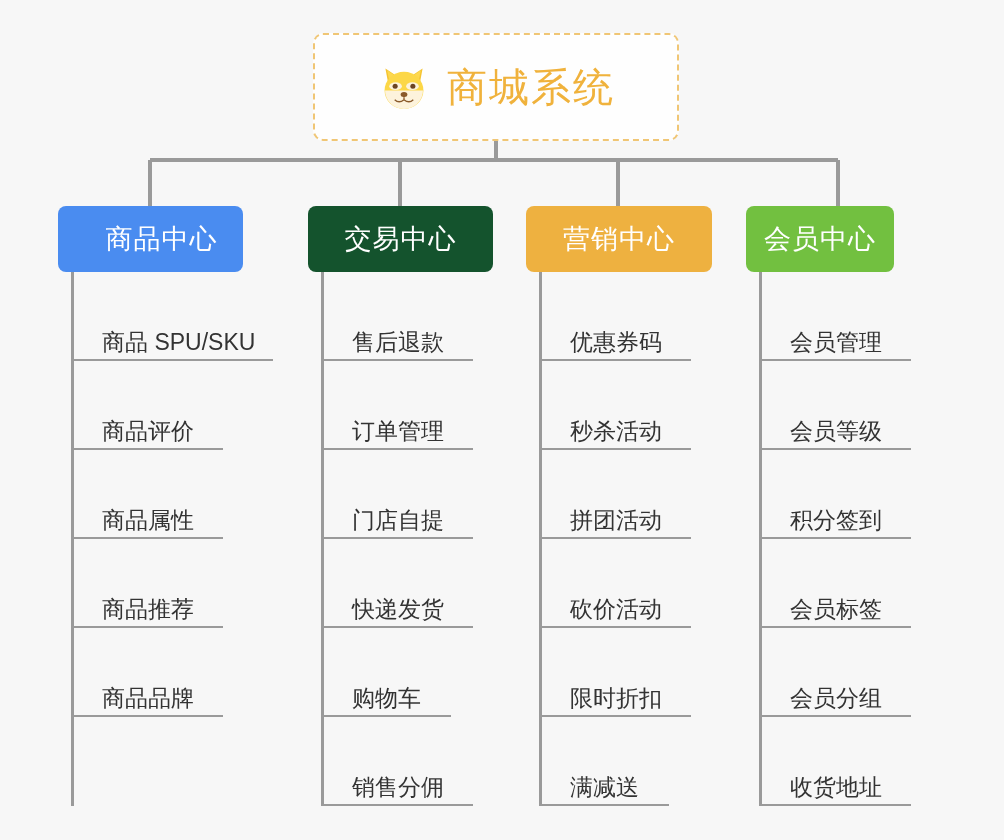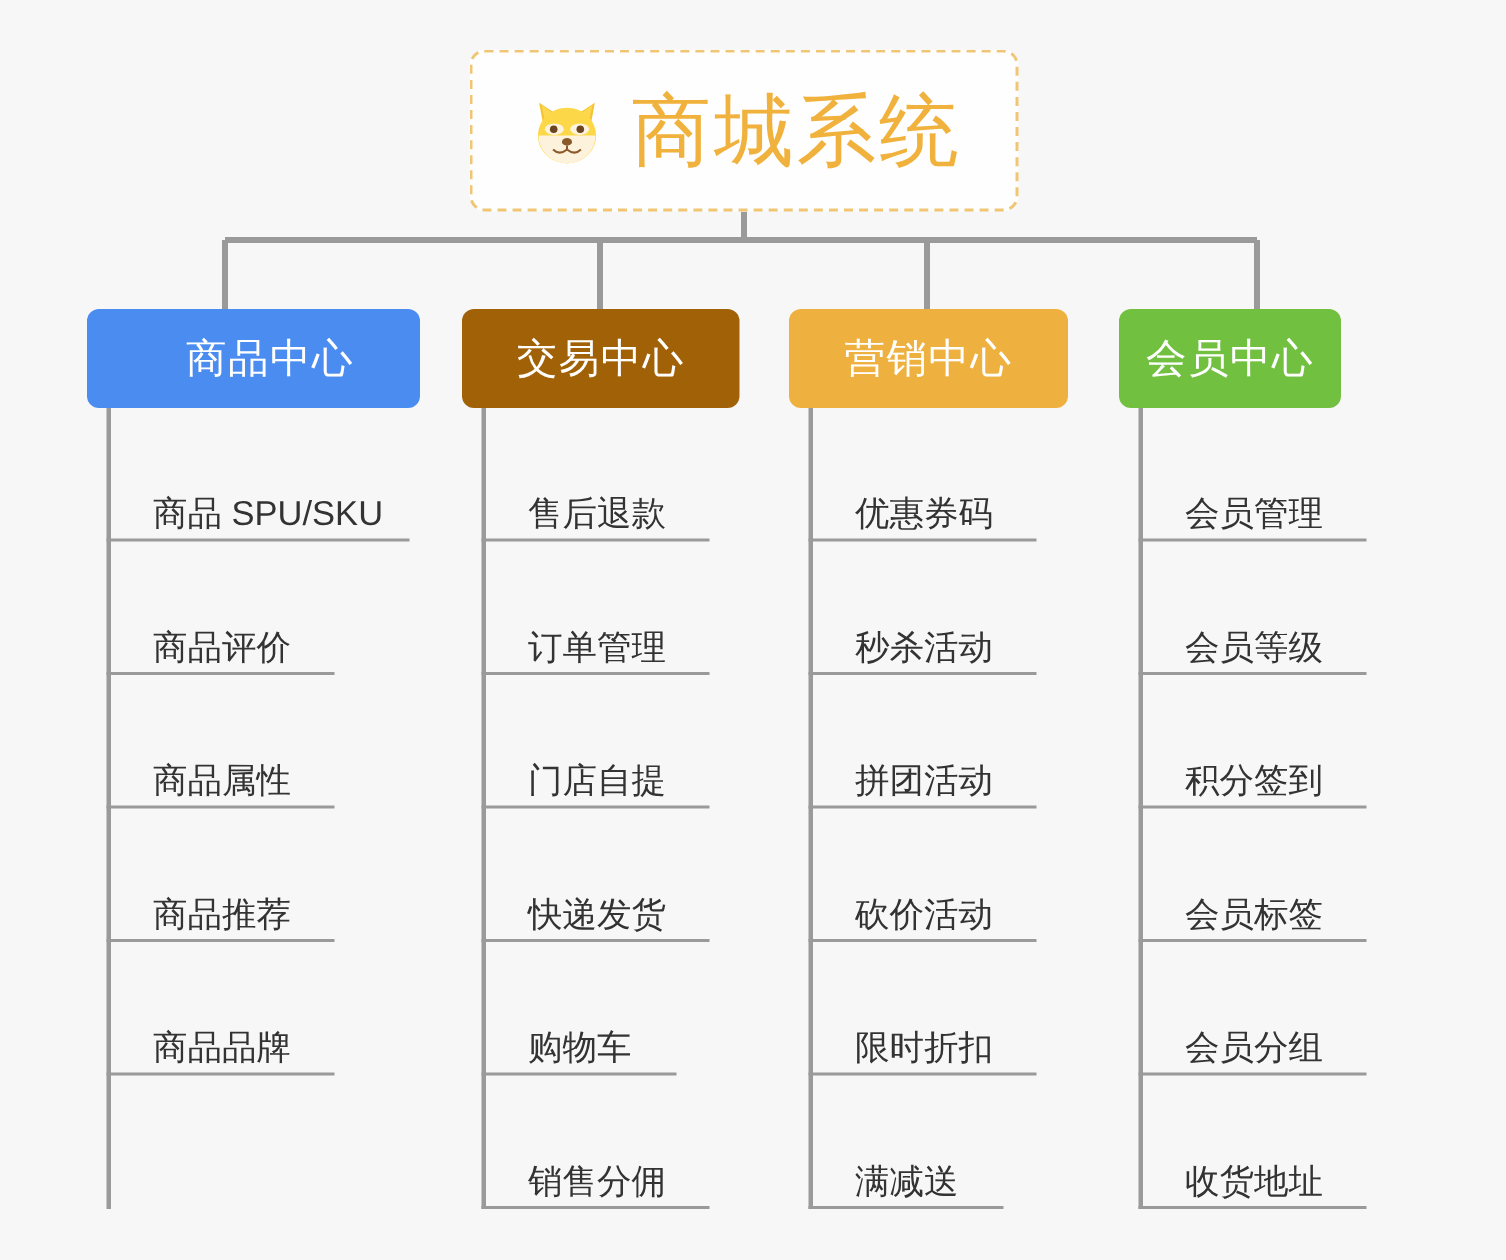--- a/index.html
+++ b/index.html
@@ -36,21 +36,21 @@
     justify-content: center;
     gap: 16px;
   }
   .root-emoji {
     width: 54px;
     height: 54px;
     flex: 0 0 auto;
     display: block;
   }
   .root-title {
-    font-size: 53px;
+    font-size: 40px;
     color: #f0b23c;
     letter-spacing: 2px;
     line-height: 1;
     white-space: nowrap;
   }
 
   
   .connector-svg {
     position: absolute;
     left: 0;
@@ -81,21 +81,21 @@
     height: 66px;
     border-radius: 8px;
     display: flex;
     align-items: center;
     justify-content: center;
     color: #ffffff;
     font-size: 27px;
     letter-spacing: 1px;
     box-sizing: border-box;
   }
-  .branch-0 .branch-header { width: 222px; padding-left: 22px; }
+  .branch-0 .branch-header { width: 185px; padding-left: 22px; }
   .branch-1 .branch-header { width: 185px; }
   .branch-2 .branch-header { width: 186px; }
   .branch-3 .branch-header { width: 148px; }
 
   
   .leaf-list {
     position: relative;
     margin-top: 0;
     padding-top: 0;
   }
@@ -195,21 +195,21 @@
           <span class="leaf-underline" style="width:152px"></span>
         </div>
         <div class="leaf">
           <span class="leaf-label">商品品牌</span>
           <span class="leaf-underline" style="width:152px"></span>
         </div>
       </div>
     </div>
 
     <div class="branch branch-1">
-      <div class="branch-header" style="background:#a16207">
+      <div class="branch-header" style="background:#14532d">
         <span>交易中心</span>
       </div>
       <div class="leaf-list">
         <div class="trunk" style="height:534px"></div>
 
         <div class="leaf">
           <span class="leaf-label">售后退款</span>
           <span class="leaf-underline" style="width:152px"></span>
         </div>
         <div class="leaf">

